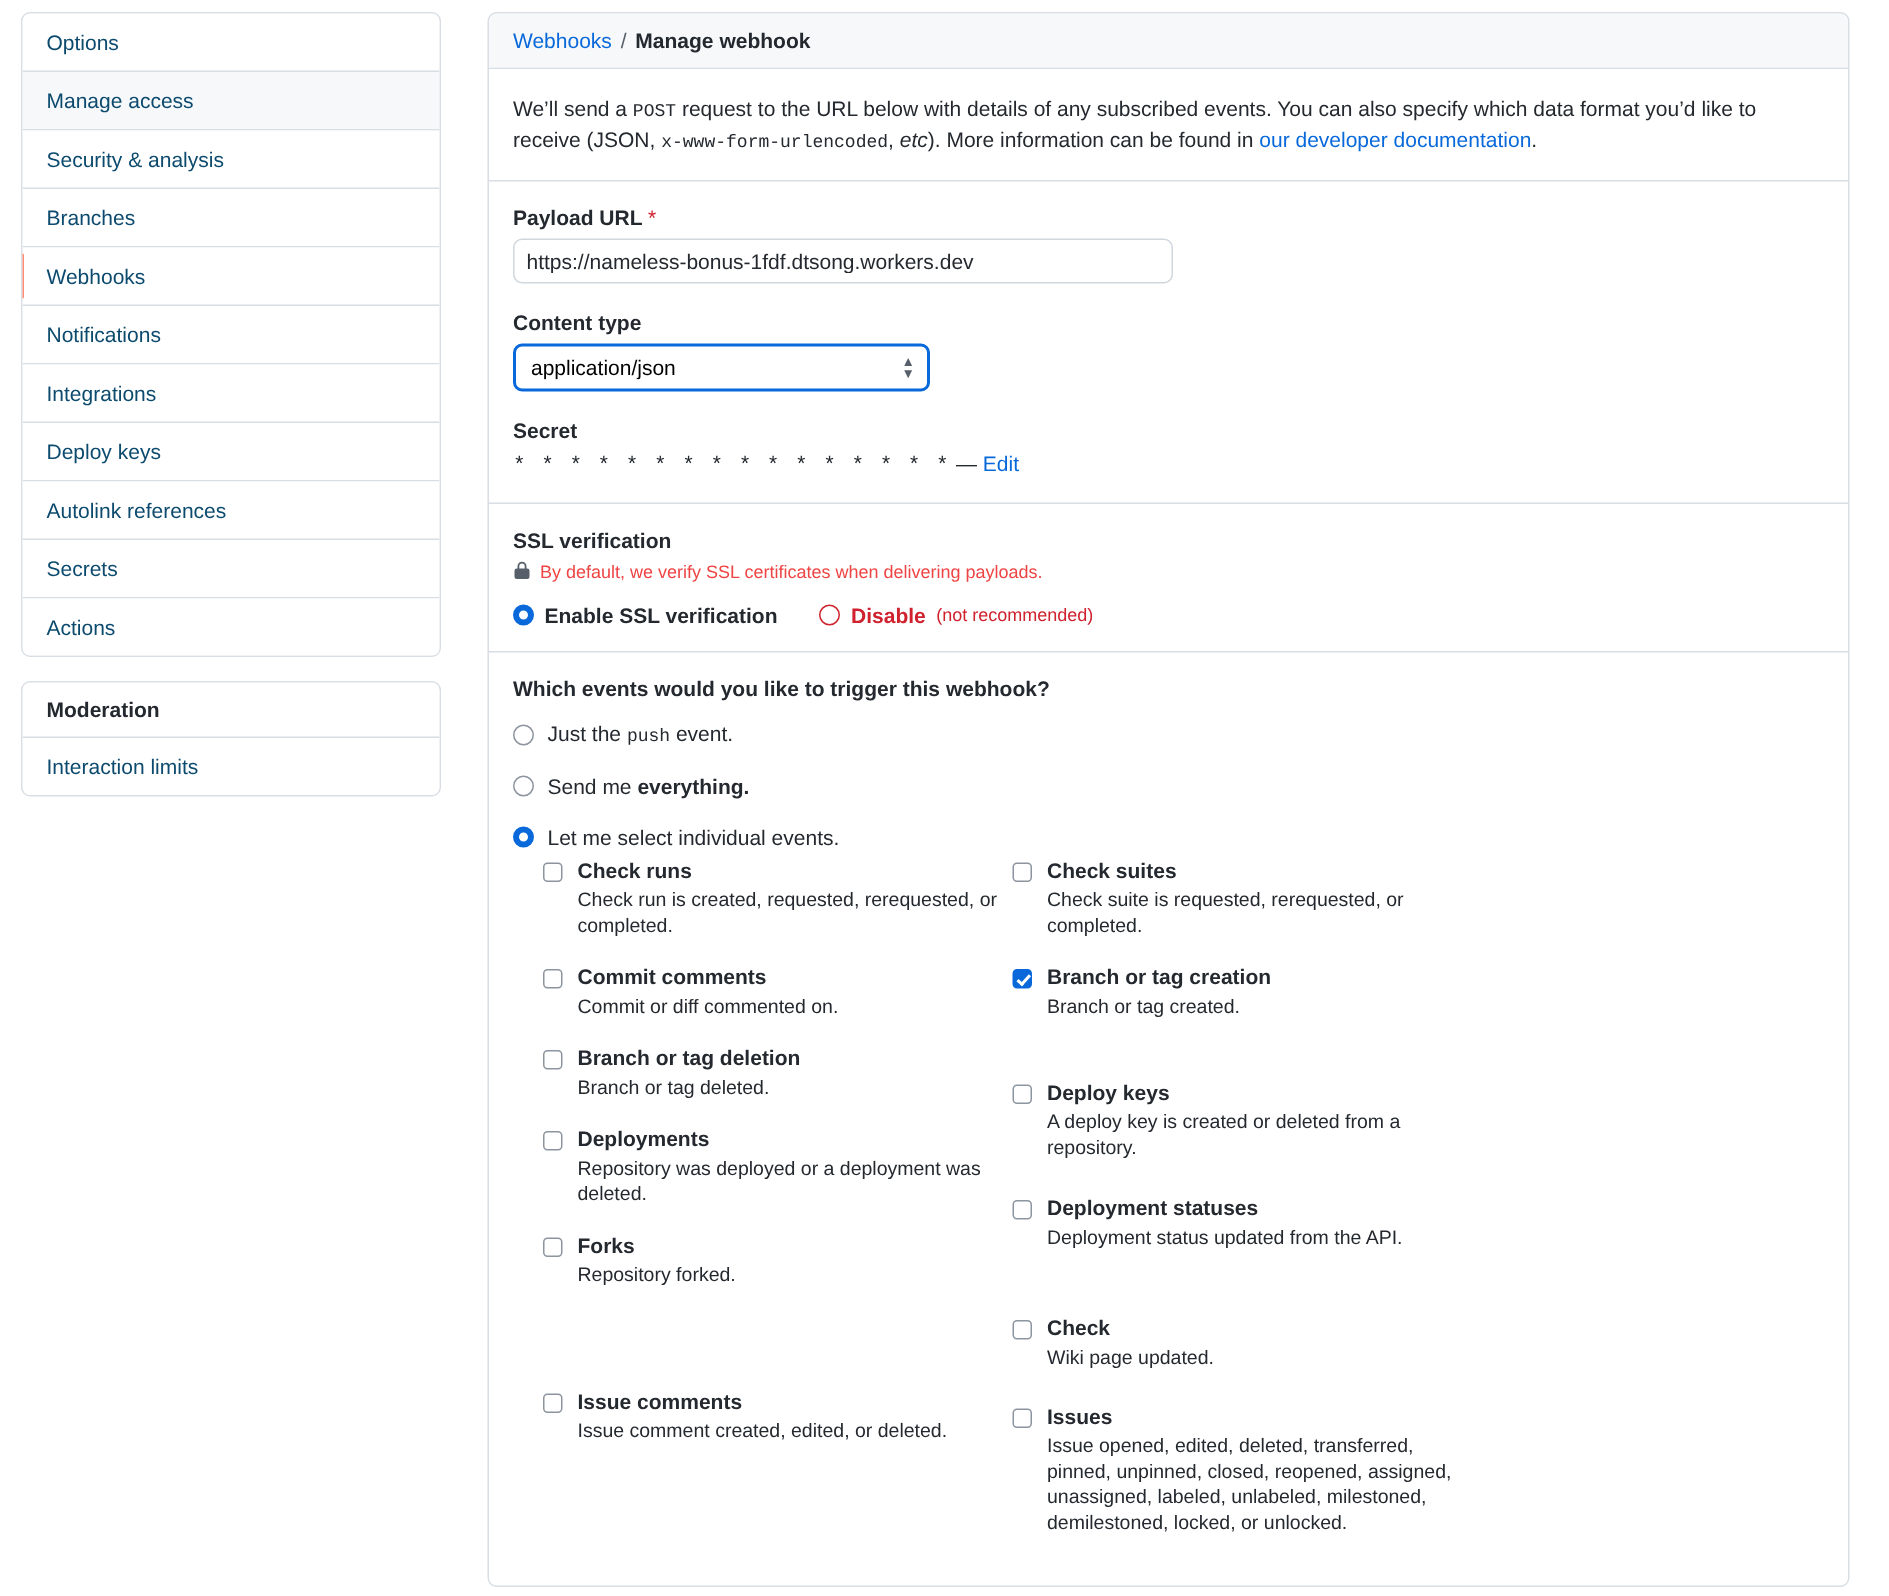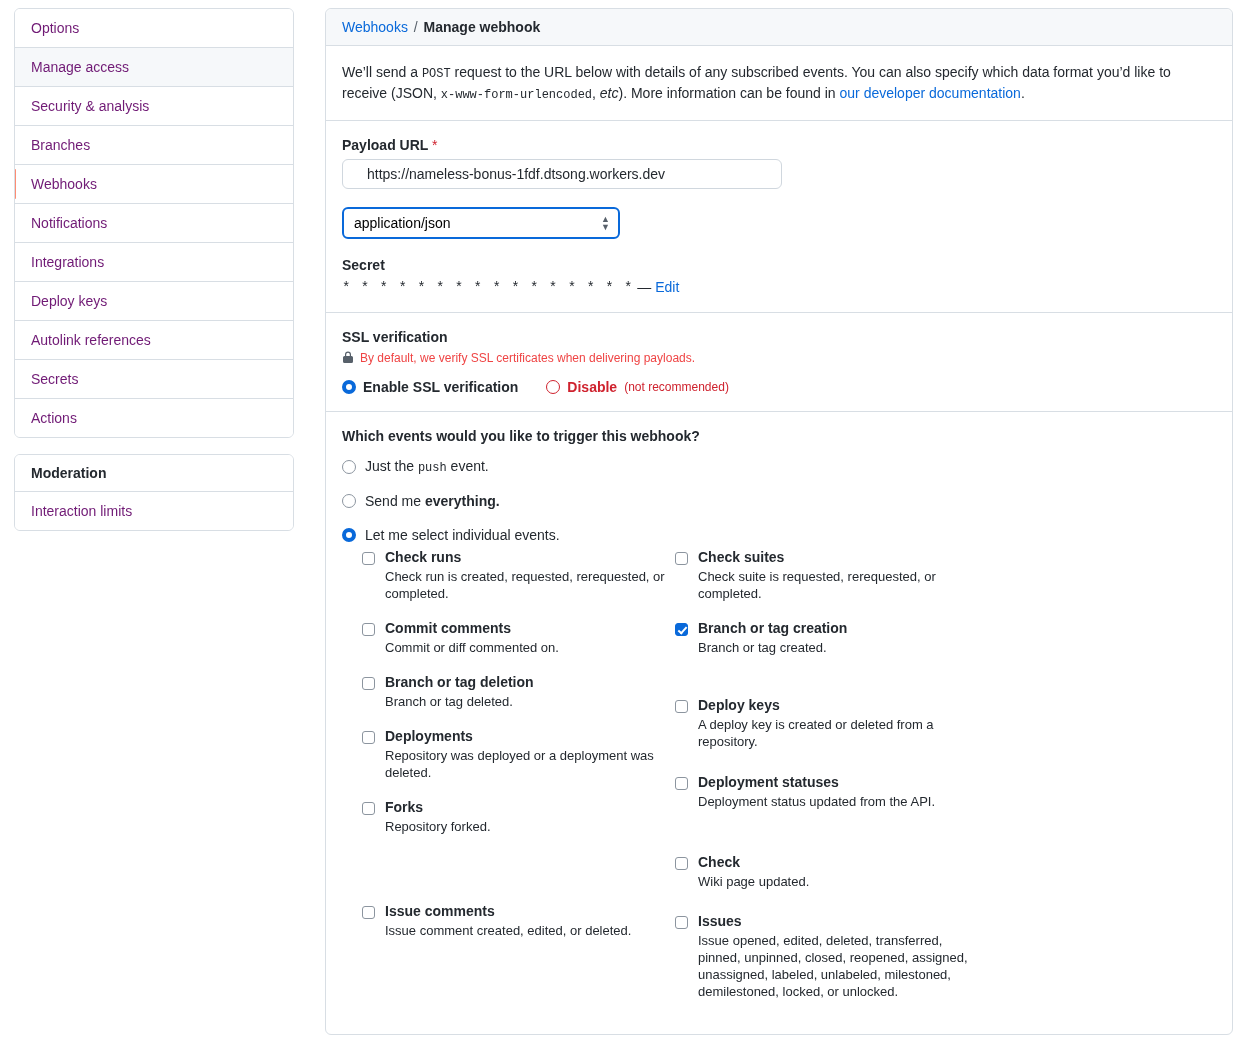--- a/index.html
+++ b/index.html
@@ -29,21 +29,21 @@
     border-radius: 6px;
     overflow: hidden;
     background: #fff;
   }
   .nav-card + .nav-card { margin-top: 16px; }
   .nav-item {
     position: relative;
     padding: 10px 16px;
     font-size: 14px;
     line-height: 18px;
-    color: #701a75;
+    color: #0c4a6e;
     border-bottom: 1px solid #d8dee4;
     cursor: pointer;
     background: #fff;
   }
   .nav-item:last-child { border-bottom: none; }
   .nav-item.selected {
     background: #f6f8fa;
   }
   .nav-item.current {
     font-weight: 400;
@@ -111,21 +111,21 @@
 
   .field-label {
     font-size: 14px;
     font-weight: 600;
     margin-bottom: 6px;
     display: block;
   }
   .req { color: #cf222e; font-weight: 400; }
   input.text-input {
     width: 440px;
-    padding: 6px 24px;
+    padding: 6px 8px;
     font-size: 14px;
     font-family: "Liberation Sans", sans-serif;
     border: 1px solid #d0d7de;
     border-radius: 6px;
     color: #24292f;
     background: #fff;
     outline: none;
   }
   .select-wrap {
     position: relative;
@@ -339,20 +339,21 @@
     </div>
 
     <div class="section">
       <label class="field-label">
         <span>Payload URL</span>
         <span class="req">*</span>
       </label>
       <input class="text-input" type="text" value="https://nameless-bonus-1fdf.dtsong.workers.dev" style="">
 
       <div class="mt18">
+        <label class="field-label">Content type</label>
         <span class="select-wrap">
           <select class="select-input">
             <option>application/json</option>
             <option>application/x-www-form-urlencoded</option>
           </select>
           <span class="select-arrows">▲<br>▼</span>
         </span>
       </div>
 
       <div class="mt18">

